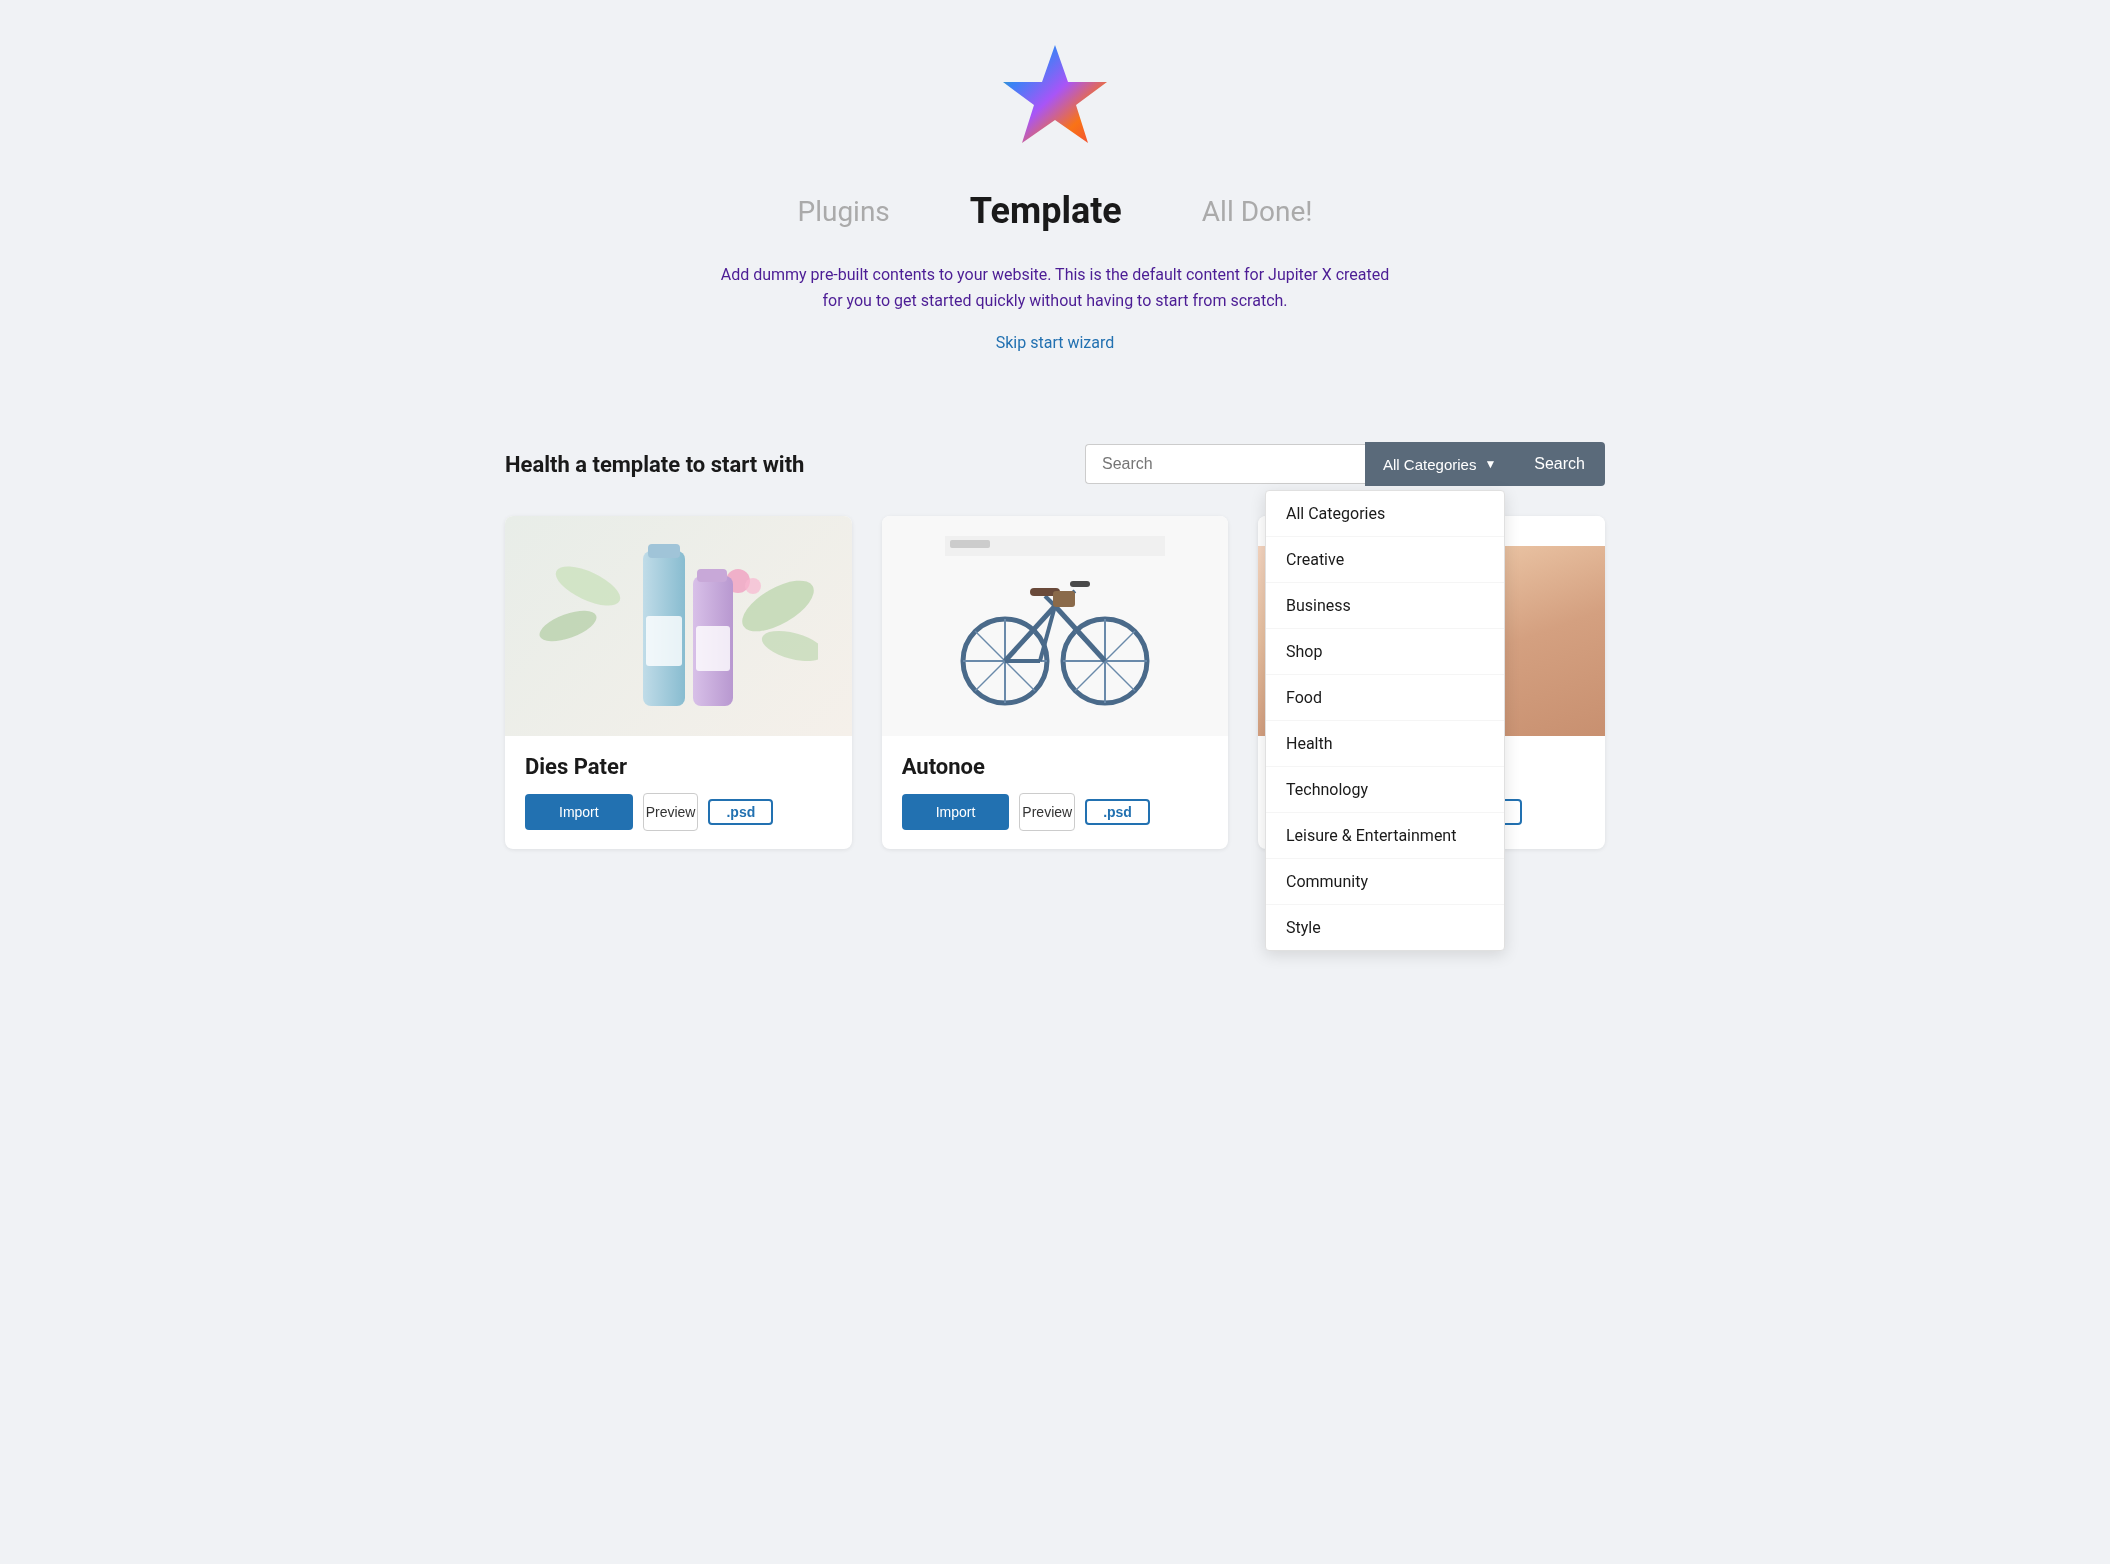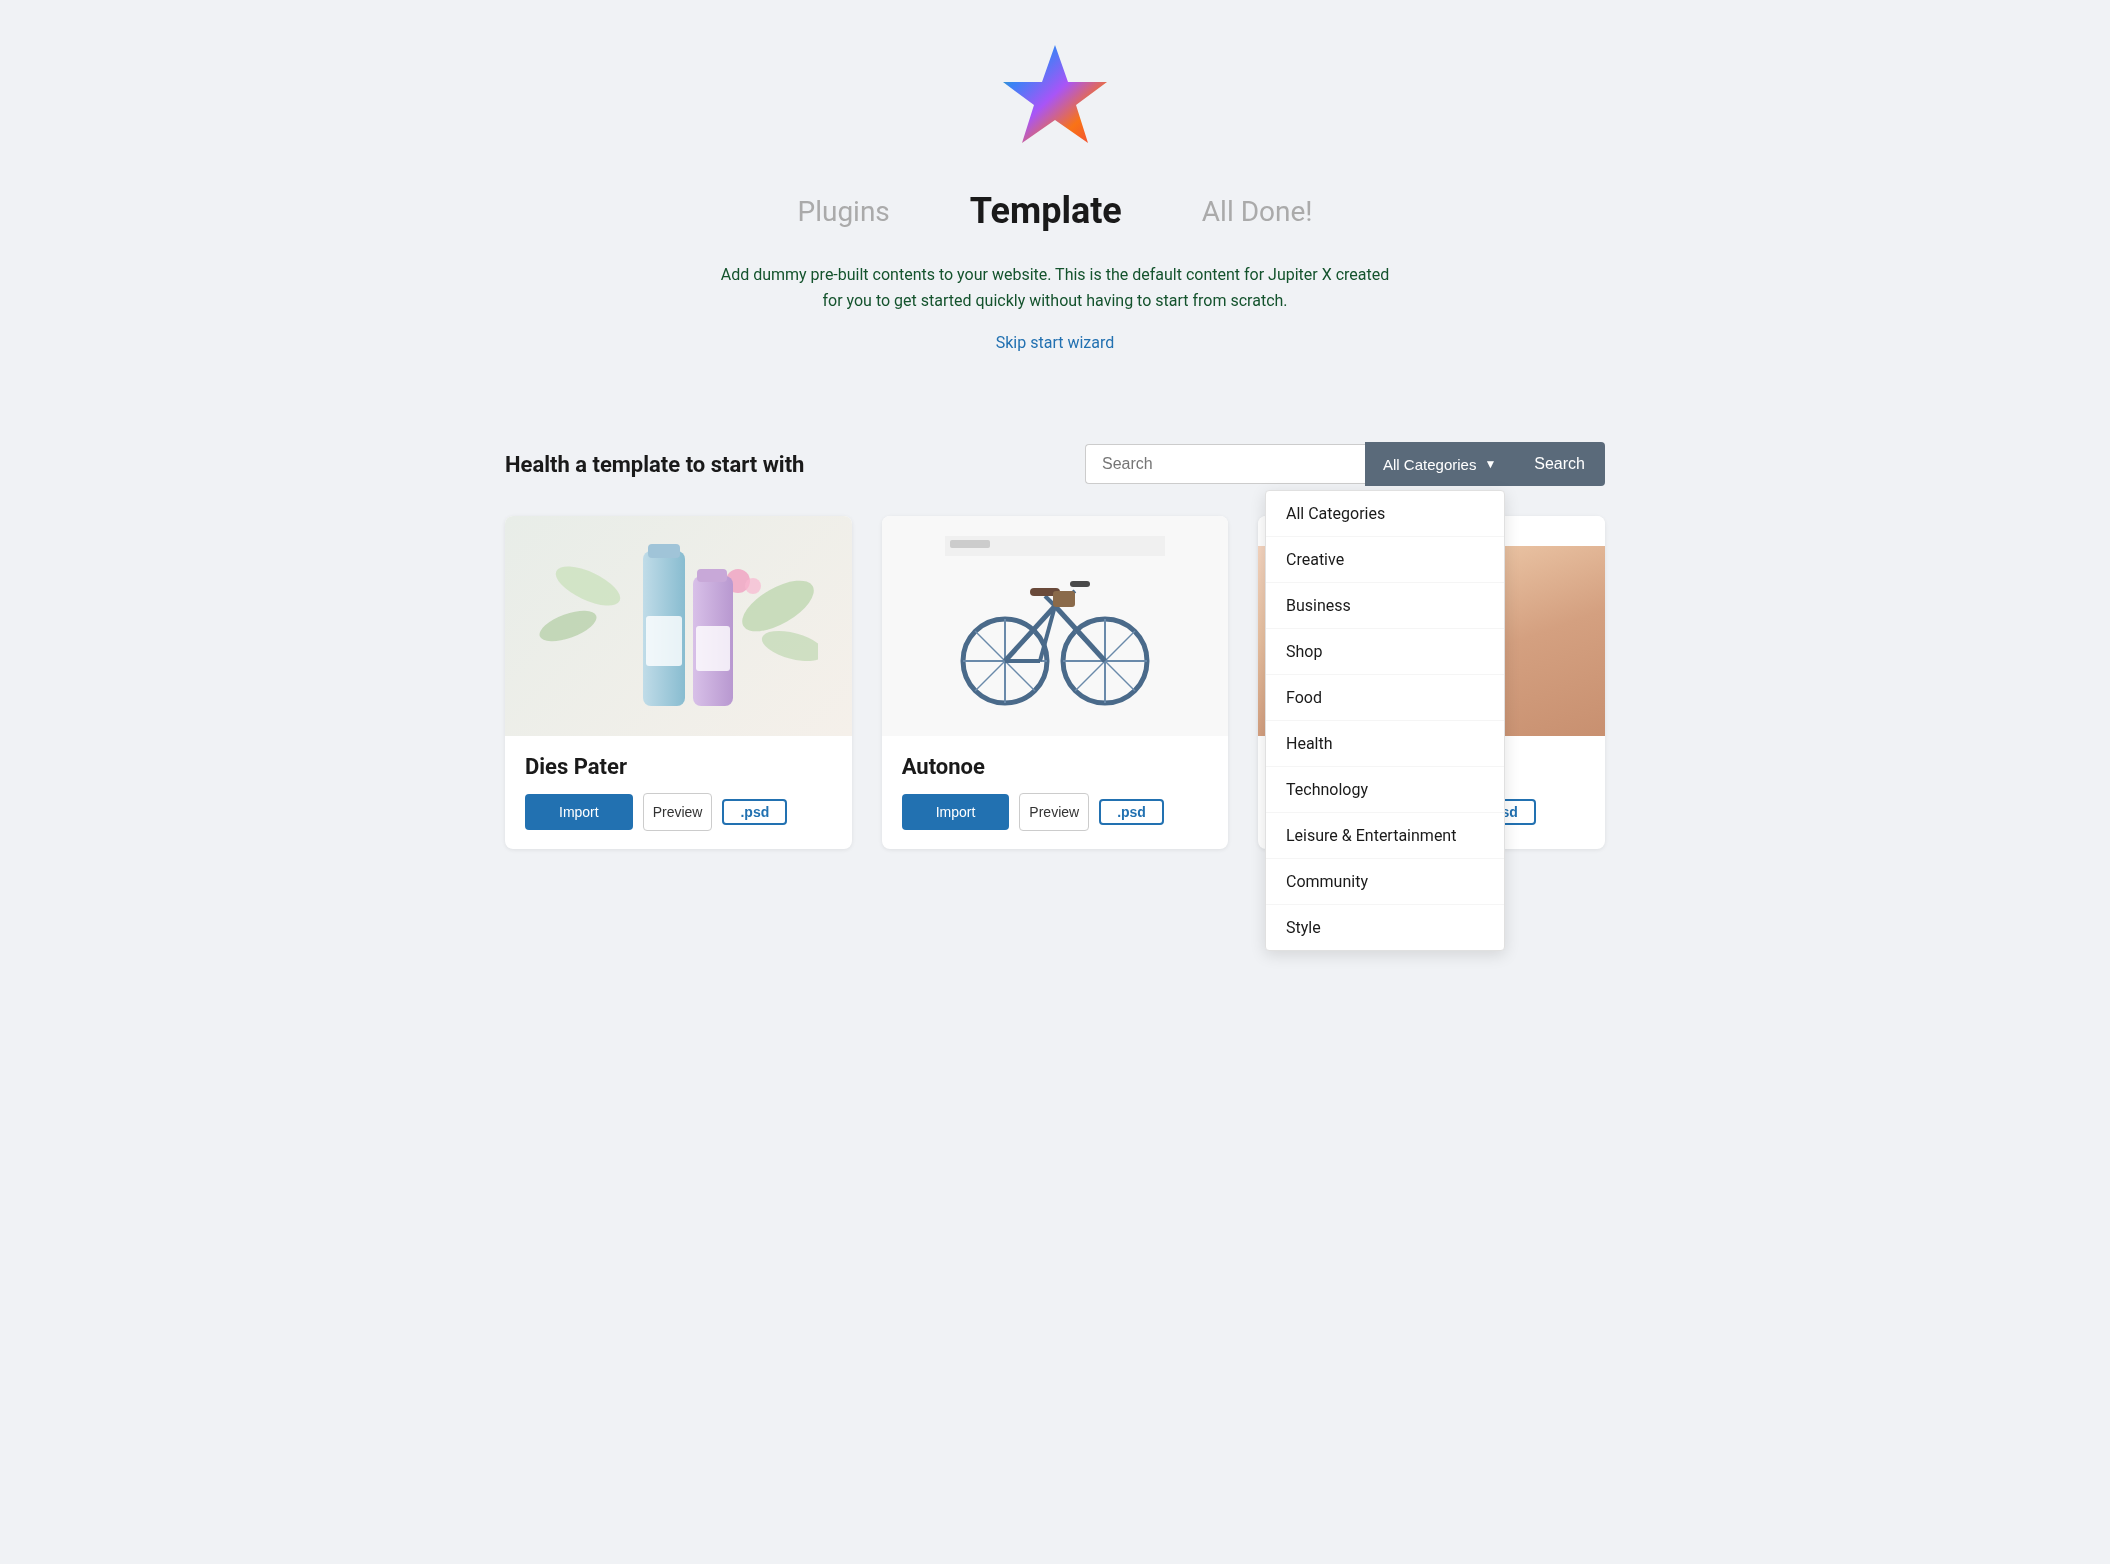--- a/index.html
+++ b/index.html
@@ -45,21 +45,21 @@
     }
 
     .wizard-step.active {
       font-size: 36px;
       font-weight: 700;
       color: #1a1a1a;
     }
 
     .description {
       text-align: center;
-      color: #14532d;
+      color: #4c1d95;
       font-size: 16px;
       line-height: 1.6;
       max-width: 680px;
       margin-bottom: 20px;
     }
 
     .skip-link {
       color: #2271b1;
       font-size: 16px;
       text-decoration: none;
@@ -219,21 +219,21 @@
       font-size: 14px;
       font-weight: 500;
       border-radius: 4px;
       cursor: pointer;
     }
 
     .btn-preview {
       background: #fff;
       color: #333;
       border: 1px solid #ccc;
-      padding: 10px 9px;
+      padding: 10px 2px;
       font-size: 14px;
       border-radius: 4px;
       cursor: pointer;
     }
 
     .btn-psd {
       background: #fff;
       color: #2271b1;
       border: 2px solid #2271b1;
       padding: 3px 16px;

